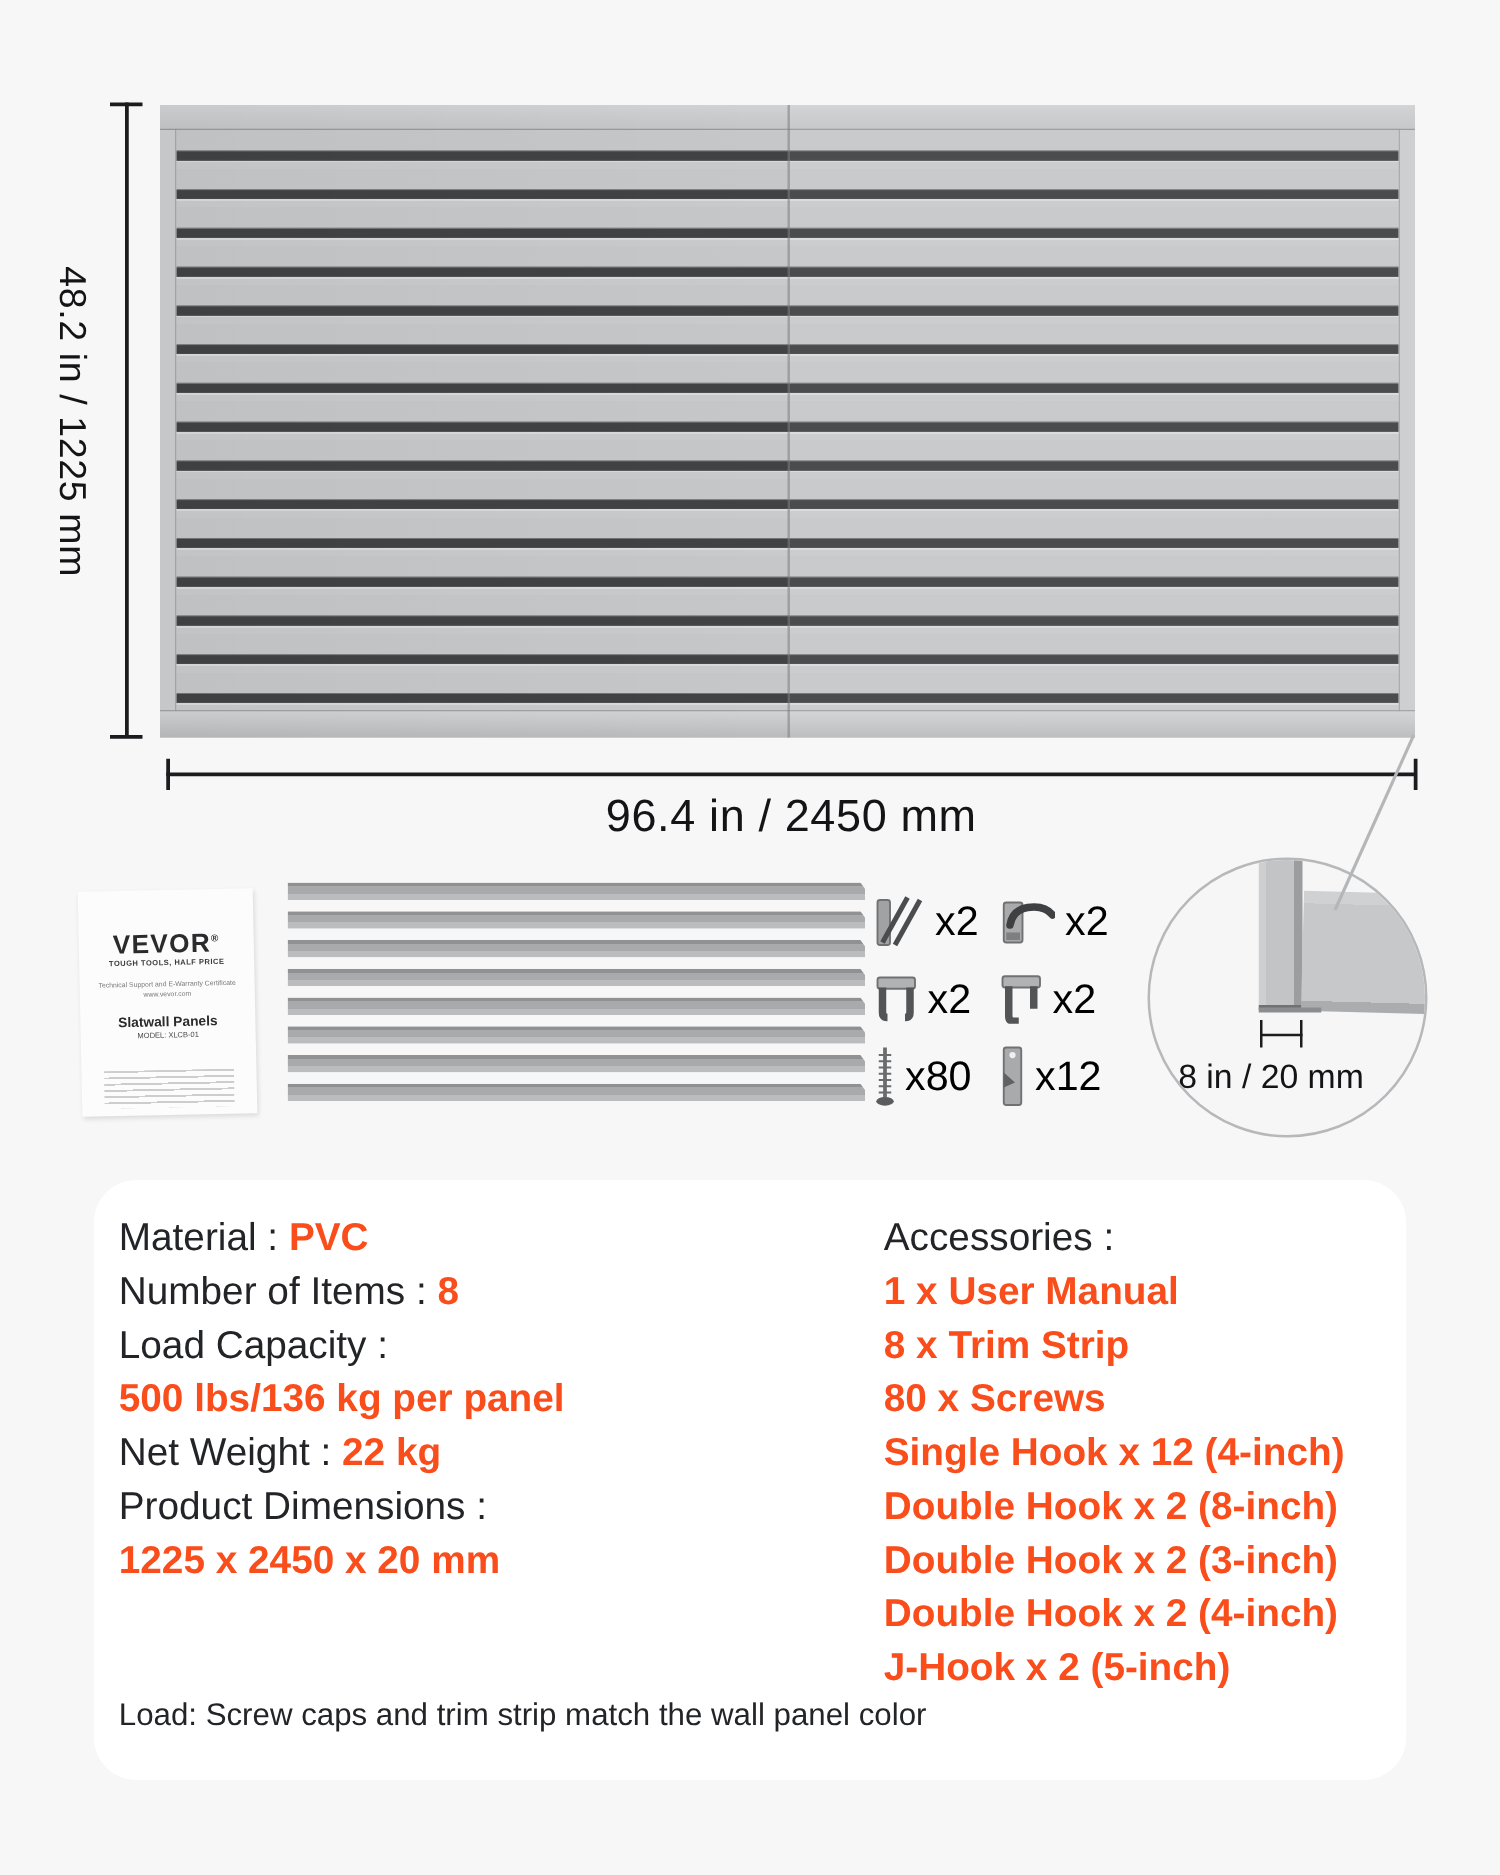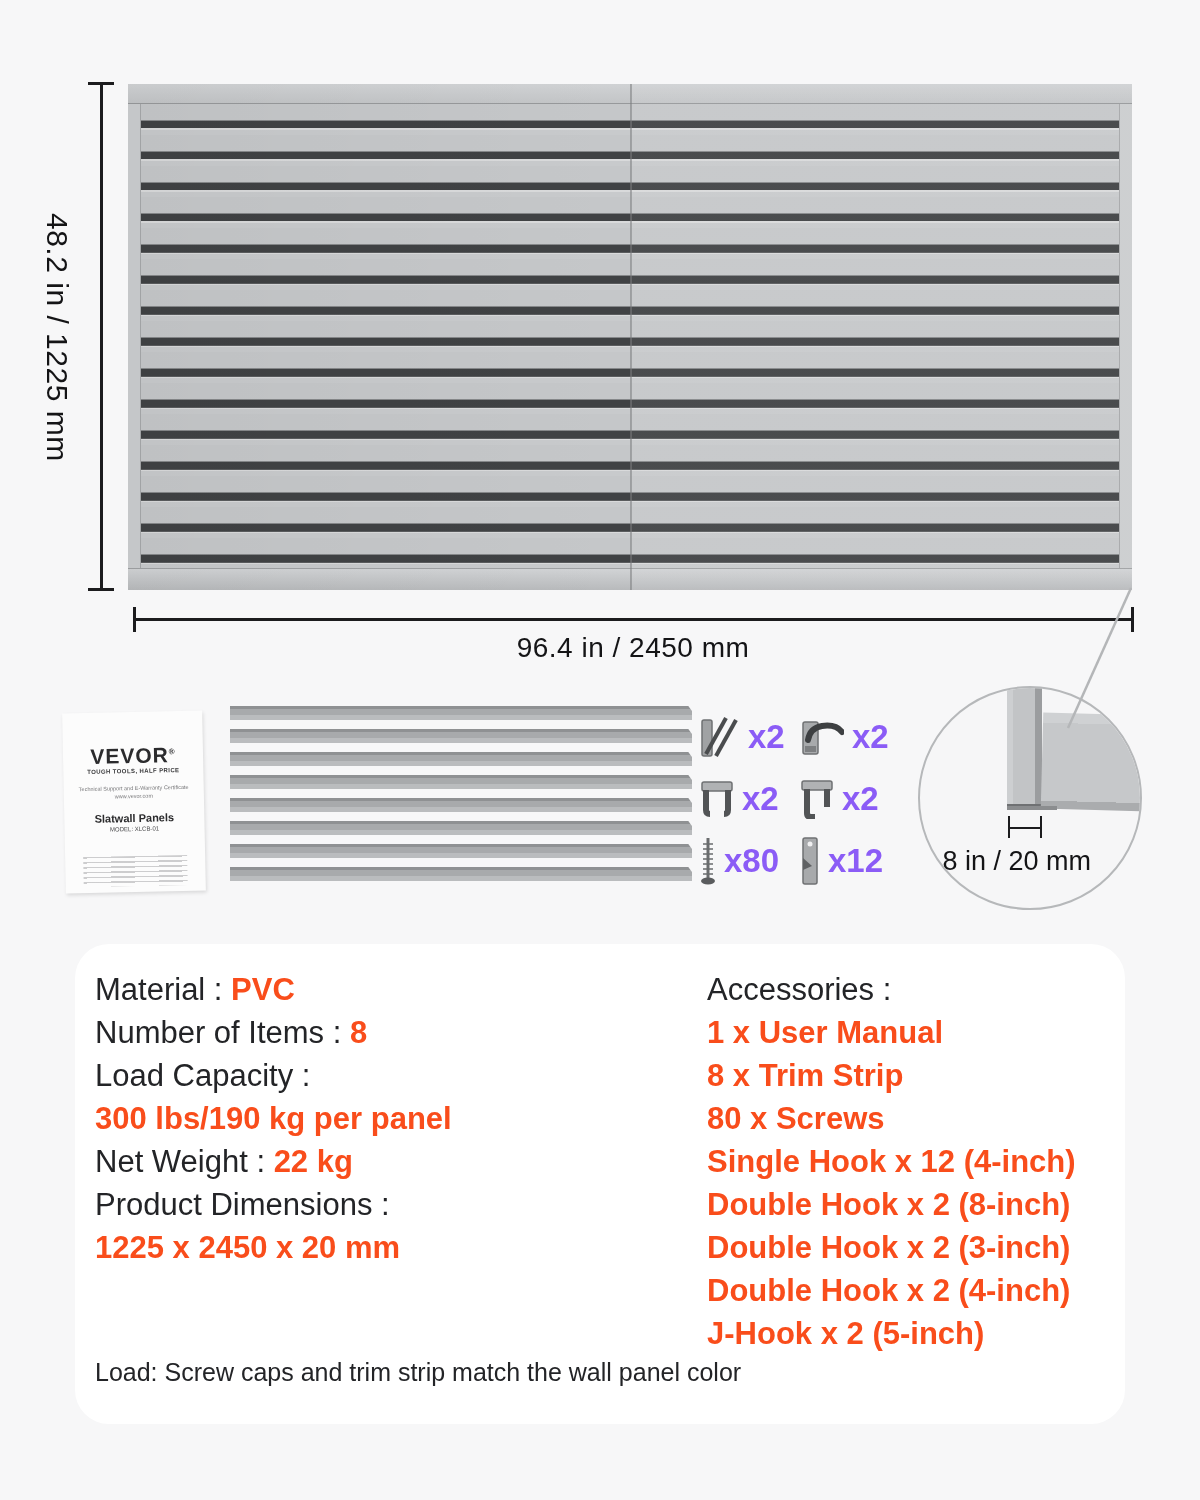--- a/index.html
+++ b/index.html
@@ -42,21 +42,21 @@
     position:absolute; left:36px; top:84px; height:506px; width:42px;
     display:flex; align-items:center; justify-content:center;
     writing-mode:vertical-rl;
     font-size:30px; font-weight:500; color:#141416; letter-spacing:.5px;
   }
   .hdim-line { left:133px; top:618px; width:1000px; height:2.5px; }
   .hdim-tick { top:607px; width:2.5px; height:25px; }
   .hdim-tick.l { left:133px; } .hdim-tick.r { left:1131px; }
   .hdim-label {
     position:absolute; left:133px; top:632px; width:1000px; text-align:center;
-    font-size:28px; font-weight:500; color:#141416; letter-spacing:.5px;
+    font-size:36px; font-weight:500; color:#141416; letter-spacing:.5px;
   }
 
   
   .leader-svg { position:absolute; left:900px; top:560px; width:270px; height:200px; z-index:3; pointer-events:none; }
   .detail-circle {
     position:absolute; left:918px; top:686px; width:224px; height:224px;
     border-radius:50%; background:#f6f6f7; border:2.5px solid #b6b8ba;
     overflow:hidden; z-index:2;
   }
   .dc-bar {
@@ -103,21 +103,21 @@
     background:linear-gradient(180deg,#8f9193 0 3px,#a8aaac 3px 9px,#babcbe 9px 14px);
     clip-path:polygon(0 0, 99.2% 0, 100% 35%, 100% 100%, 0 100%);
   }
   .hooks {
     position:absolute; left:700px; top:706px; width:200px; height:186px;
     display:grid; grid-template-columns:1fr 1fr; grid-template-rows:1fr 1fr 1fr;
     align-items:center;
   }
   .hook-cell { display:flex; align-items:center; gap:8px; }
   .hook-cell svg { flex:0 0 auto; }
-  .hook-count { font-size:33px; font-weight:700; color:#8b5cf6; }
+  .hook-count { font-size:33px; font-weight:400; color:#000000; }
 
   
   .spec {
     position:absolute; left:75px; top:944px; width:1050px; height:480px;
     background:#ffffff; border-radius:34px;
   }
   .spec-col { position:absolute; top:24px; font-size:31px; line-height:43px; }
   .spec-col.left  { left:20px; width:590px; }
   .spec-col.right { left:632px; width:410px; }
   .spec-label { color:#232427; font-weight:400; }
@@ -232,21 +232,21 @@
     </svg>
     <span class="hook-count">x12</span>
   </div>
 </div>
 
 <div class="spec">
   <div class="spec-col left">
     <div><span class="spec-label">Material : </span><span class="spec-value">PVC</span></div>
     <div><span class="spec-label">Number of Items : </span><span class="spec-value">8</span></div>
     <div><span class="spec-label">Load Capacity :</span><span class="spec-value"></span></div>
-    <div><span class="spec-label"></span><span class="spec-value">300 lbs/190 kg per panel</span></div>
+    <div><span class="spec-label"></span><span class="spec-value">500 lbs/136 kg per panel</span></div>
     <div><span class="spec-label">Net Weight : </span><span class="spec-value">22 kg</span></div>
     <div><span class="spec-label">Product Dimensions :</span><span class="spec-value"></span></div>
     <div><span class="spec-label"></span><span class="spec-value">1225 x 2450 x 20 mm</span></div>
   </div>
   <div class="spec-col right">
     <div><span class="spec-label">Accessories :</span><span class="spec-value"></span></div>
     <div><span class="spec-label"></span><span class="spec-value">1 x User Manual</span></div>
     <div><span class="spec-label"></span><span class="spec-value">8 x Trim Strip</span></div>
     <div><span class="spec-label"></span><span class="spec-value">80 x Screws</span></div>
     <div><span class="spec-label"></span><span class="spec-value">Single Hook x 12 (4-inch)</span></div>

